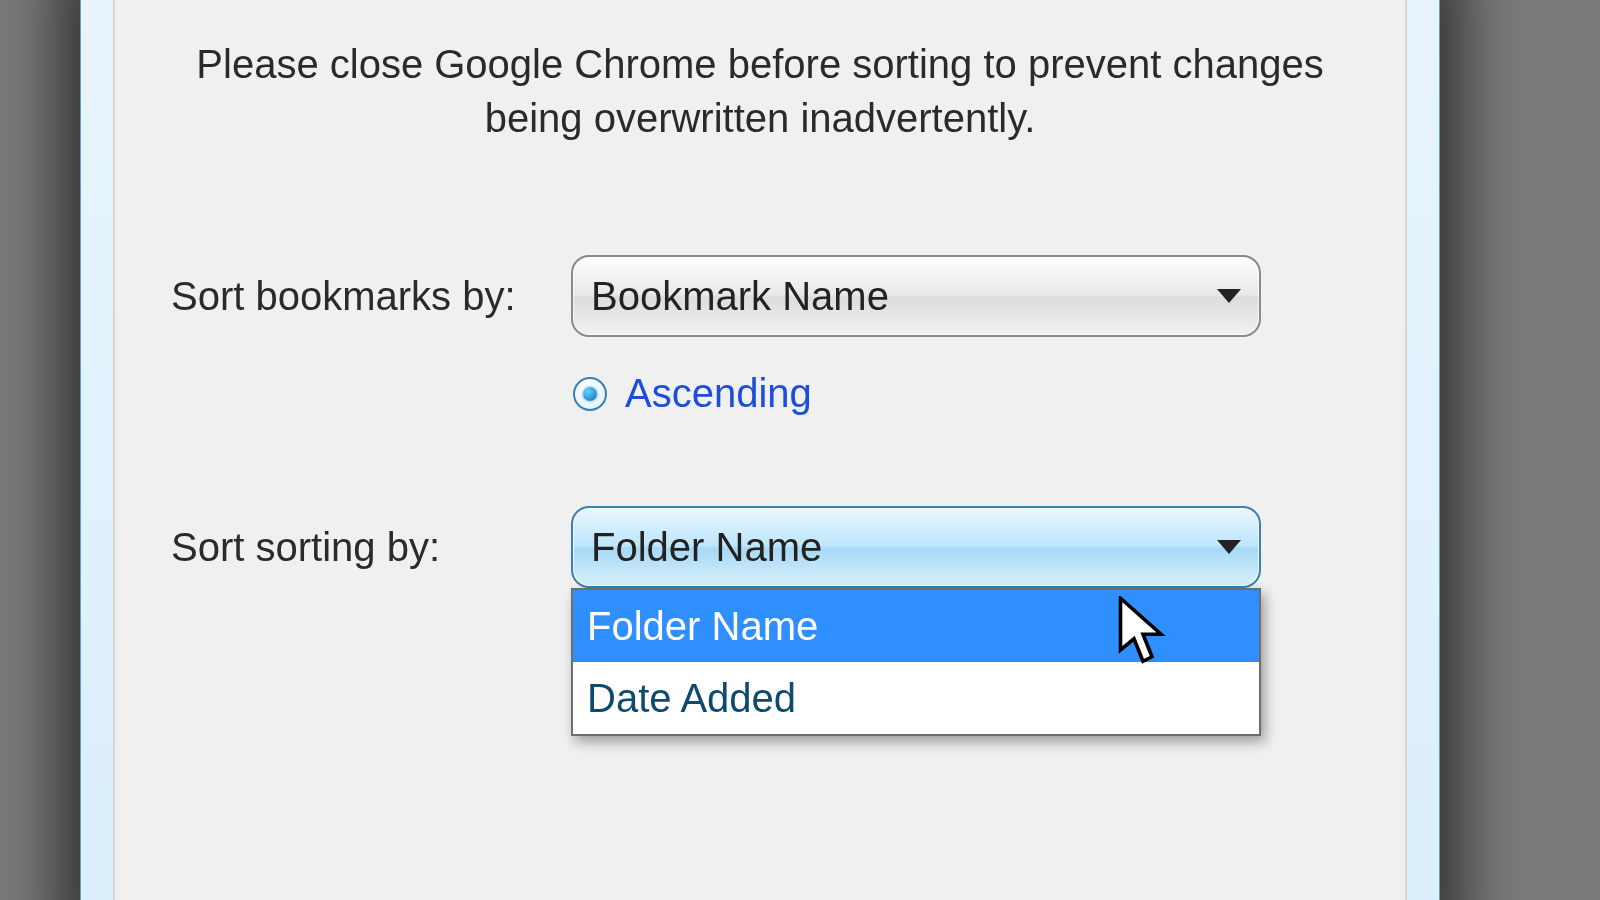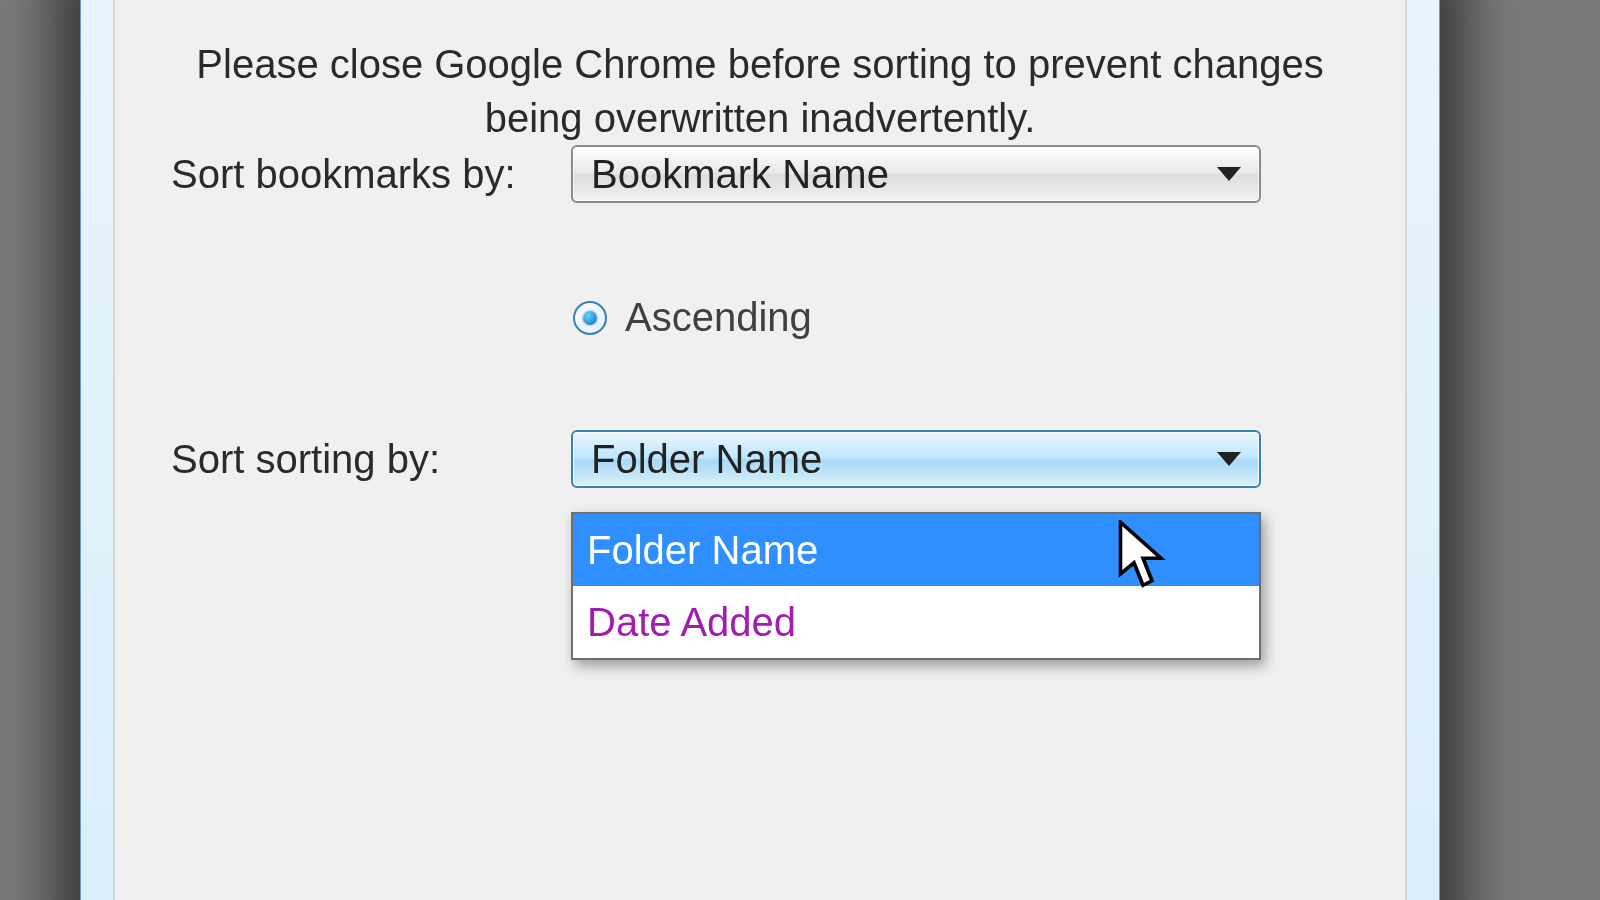--- a/index.html
+++ b/index.html
@@ -31,41 +31,42 @@
     background: #F0F0F0;
     border: 2px solid #D6D6D6;
     border-radius: 4px;
     padding: 44px 56px 20px 56px;
   }
   .instruction {
     text-align: center;
     font-size: 40px;
     color: #2a2a2a;
     line-height: 1.35;
+    margin-bottom: 110px;
   }
   .row {
     display: flex;
     align-items: center;
-    margin-bottom: 56px;
+    margin-bottom: 20px;
   }
   .label-col {
     flex: 0 0 400px;
     text-align: left;
     font-size: 40px;
     color: #2a2a2a;
   }
   .control-col {
     flex: 1;
     position: relative;
   }
   .combo {
     width: 690px;
-    height: 58px;
+    height: 82px;
     border: 2px solid #8A8A8A;
-    border-radius: 6px;
+    border-radius: 18px;
     background: linear-gradient(#FEFEFE, #E8E8E8 48%, #DDDDDD 52%, #F1F1F1);
     display: flex;
     align-items: center;
     padding: 0 18px;
     font-size: 40px;
     color: #222;
     position: relative;
     cursor: default;
     box-shadow: inset 0 0 0 1px rgba(255,255,255,0.7);
   }
@@ -80,23 +81,23 @@
     transform: translateY(-50%);
     width: 0; height: 0;
     border-left: 12px solid transparent;
     border-right: 12px solid transparent;
     border-top: 14px solid #222;
   }
   .radios {
     display: flex;
     gap: 72px;
     font-size: 40px;
-    color: #404040;
-    align-items: center;
-    margin-top: 36px;
+    color: #1d4ed8;
+    align-items: center;
+    margin-top: 14px;
     margin-bottom: 90px;
     padding-left: 2px;
   }
   .radio {
     display: flex;
     align-items: center;
     gap: 18px;
     cursor: default;
   }
   .radio-circle {
@@ -123,21 +124,21 @@
     width: 690px;
     border: 2px solid #6E6E6E;
     background: #fff;
     box-shadow: 4px 6px 12px rgba(0,0,0,0.35);
     z-index: 5;
   }
   .dropdown-item {
     padding: 6px 14px 6px 14px;
     font-size: 40px;
     line-height: 1.5;
-    color: #a21caf;
+    color: #0c4a6e;
     cursor: default;
   }
   .dropdown-item.highlight {
     background: #2F8FFF;
     color: #fff;
   }
   .cursor {
     position: absolute;
     pointer-events: none;
     z-index: 10;

